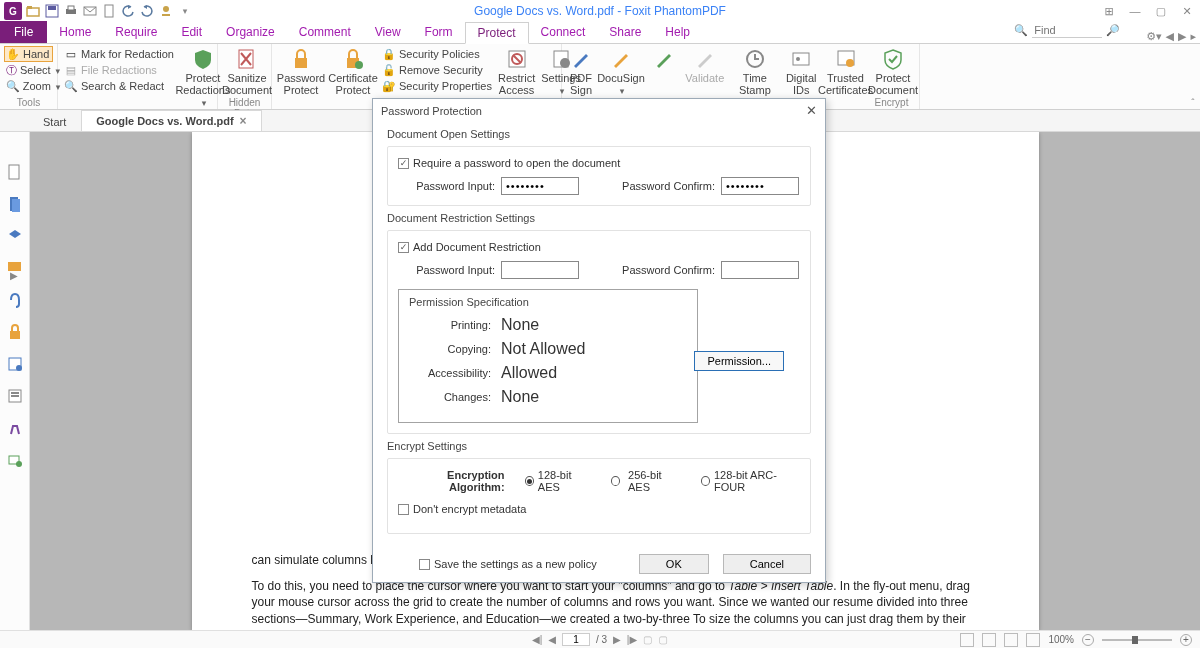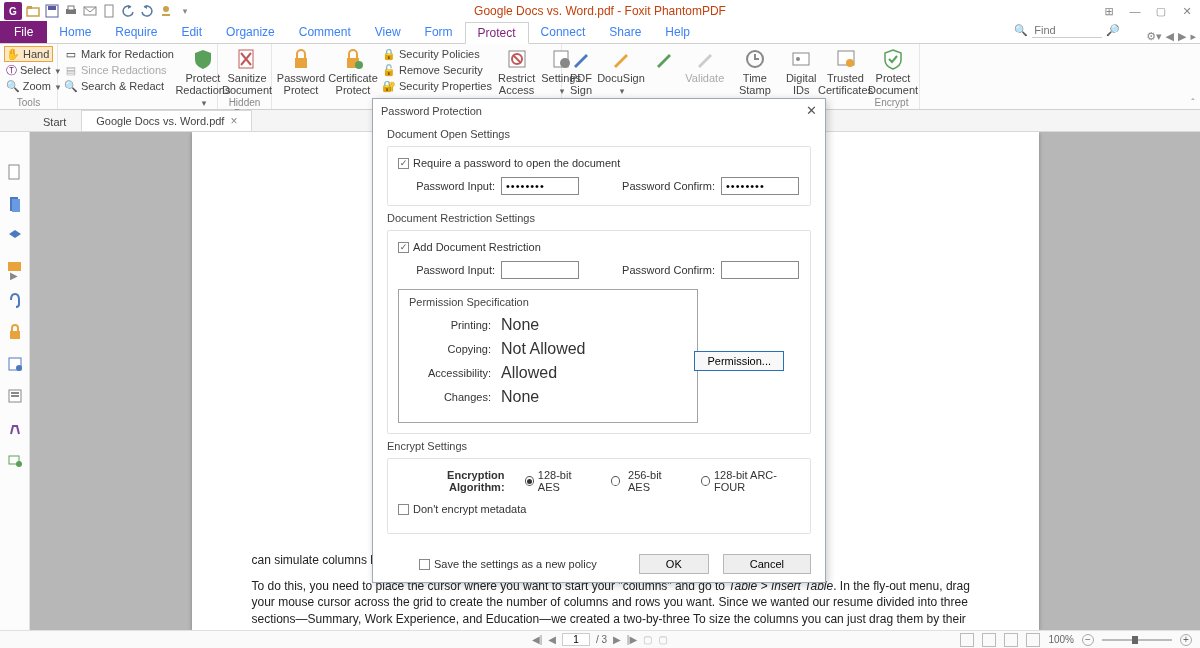--- a/index.html
+++ b/index.html
@@ -3,28 +3,28 @@
 <meta charset="utf-8">
 <style>
 * { margin: 0; padding: 0; box-sizing: border-box; font-family: "Segoe UI", Tahoma, sans-serif; }
 body { width: 1200px; height: 648px; overflow: hidden; background: #fff; font-size: 11px; color: #333; position: relative; }
 
 
 .titlebar { height: 22px; background: #fff; display: flex; align-items: center; position: relative; }
 .titlebar-left { display: flex; align-items: center; gap: 3px; padding-left: 4px; }
 .logo { width: 18px; height: 18px; background: #7a1e7a; display: flex; align-items: center; justify-content: center; color: #fff; font-weight: bold; font-size: 10px; border-radius: 2px; }
 .qat-btn { width: 16px; height: 16px; display: flex; align-items: center; justify-content: center; color: #555; cursor: pointer; }
-.title-text { position: absolute; left: 0; right: 0; text-align: center; font-size: 12px; color: #c2410c; pointer-events: none; }
+.title-text { position: absolute; left: 0; right: 0; text-align: center; font-size: 12px; color: #3b82f6; pointer-events: none; }
 .titlebar-right { position: absolute; right: 4px; display: flex; gap: 8px; align-items: center; }
 .wincontrol { width: 18px; height: 16px; display: flex; align-items: center; justify-content: center; color: #888; }
 
 
 .ribbon-tabs { height: 22px; background: #fff; display: flex; align-items: flex-end; border-bottom: 1px solid #d0d0d0; position: relative; }
 .file-tab { background: #7a1e7a; color: #fff; padding: 3px 14px; font-size: 12px; height: 22px; display: flex; align-items: center; }
-.rtab { padding: 3px 12px; font-size: 12px; color: #3b82f6; height: 22px; display: flex; align-items: center; cursor: pointer; }
+.rtab { padding: 3px 12px; font-size: 12px; color: #a21caf; height: 22px; display: flex; align-items: center; cursor: pointer; }
 .rtab.active { border: 1px solid #d0d0d0; border-bottom: 1px solid #fff; background: #fff; margin-bottom: -1px; color: #7a1e7a; }
 .search-box { position: absolute; right: 80px; top: 1px; display: flex; align-items: center; gap: 4px; }
 .search-input { border: none; border-bottom: 1px solid #ccc; width: 70px; font-size: 11px; padding: 1px 2px; }
 .search-icon { color: #888; }
 .ribbon-nav { position: absolute; right: 4px; display: flex; gap: 4px; align-items: center; }
 
 
 .ribbon { height: 66px; background: #fcfcfc; border-bottom: 1px solid #d0d0d0; display: flex; }
 .ribbon-group { border-right: 1px solid #e6e6e6; padding: 2px 4px 0 4px; display: flex; flex-direction: column; position: relative; }
 .ribbon-group-label { text-align: center; font-size: 10px; color: #888; padding: 1px 0; }
@@ -34,21 +34,21 @@
 .small-row.active { background: #fde9c8; border: 1px solid #e8a33d; padding: 0px 1px; }
 .sm-icon { width: 14px; height: 14px; display: inline-flex; align-items: center; justify-content: center; }
 .large-btn { display: flex; flex-direction: column; align-items: center; justify-content: flex-start; width: 50px; padding: 2px 2px 0; font-size: 11px; color: #444; cursor: pointer; text-align: center; line-height: 1.1; }
 .large-btn .lg-icon { width: 26px; height: 22px; display: flex; align-items: center; justify-content: center; margin-bottom: 2px; }
 .large-btn span.lbl { font-size: 11px; }
 .drop-caret::after { content: "▾"; font-size: 9px; margin-left: 2px; color: #666; }
 
 
 .doctab-bar { height: 22px; background: #f5f5f5; border-bottom: 1px solid #d8d8d8; display: flex; align-items: flex-end; padding-left: 28px; position: relative; }
 .doctab { padding: 3px 14px; font-size: 11px; color: #444; border: 1px solid transparent; border-bottom: none; cursor: pointer; display: flex; align-items: center; gap: 6px; }
-.doctab.active { background: #fff; border-color: #d8d8d8; }
+.doctab.active { background: #fff; border-color: #d8d8d8; font-weight: bold; }
 .tab-close { color: #888; font-size: 12px; }
 
 
 .workspace { position: absolute; top: 132px; left: 0; right: 0; bottom: 18px; background: #b7b7b7; display: flex; }
 .side-rail { width: 30px; background: #fcfcfc; border-right: 1px solid #e0e0e0; display: flex; flex-direction: column; align-items: center; gap: 12px; padding-top: 30px; }
 .rail-expand { position: absolute; left: 10px; top: 138px; color: #888; font-size: 10px; }
 .rail-btn { width: 20px; height: 20px; display: flex; align-items: center; justify-content: center; color: #6a6a8a; cursor: pointer; }
 .doc-area { flex: 1; display: flex; justify-content: center; overflow: hidden; position: relative; }
 .page { width: 847px; background: #fff; margin-top: 0; box-shadow: 0 1px 4px rgba(0,0,0,.3); padding: 420px 60px 20px 60px; font-family: Georgia, serif; font-size: 12px; color: #222; line-height: 1.35; }
 .page p { margin-bottom: 10px; }
@@ -207,21 +207,21 @@
 
   <div class="ribbon-group" style="width:160px;">
     <div class="rg-body">
       <div class="rg-col">
         <div class="small-row">
             <span class="sm-icon">▭</span>
             <span>Mark for Redaction</span>
           </div>
         <div class="small-row" style="color:#aaa;">
             <span class="sm-icon">▤</span>
-            <span>Since Redactions</span>
+            <span>File Redactions</span>
           </div>
         <div class="small-row">
             <span class="sm-icon">🔍</span>
             <span>Search &amp; Redact</span>
           </div>
       </div>
       <div class="large-btn">
           <div class="lg-icon">
             <svg width="22" height="22">
               <path d="M11 2 L19 5 V12 Q19 18 11 21 Q3 18 3 12 V5 Z" fill="#5aa05a"></path>

